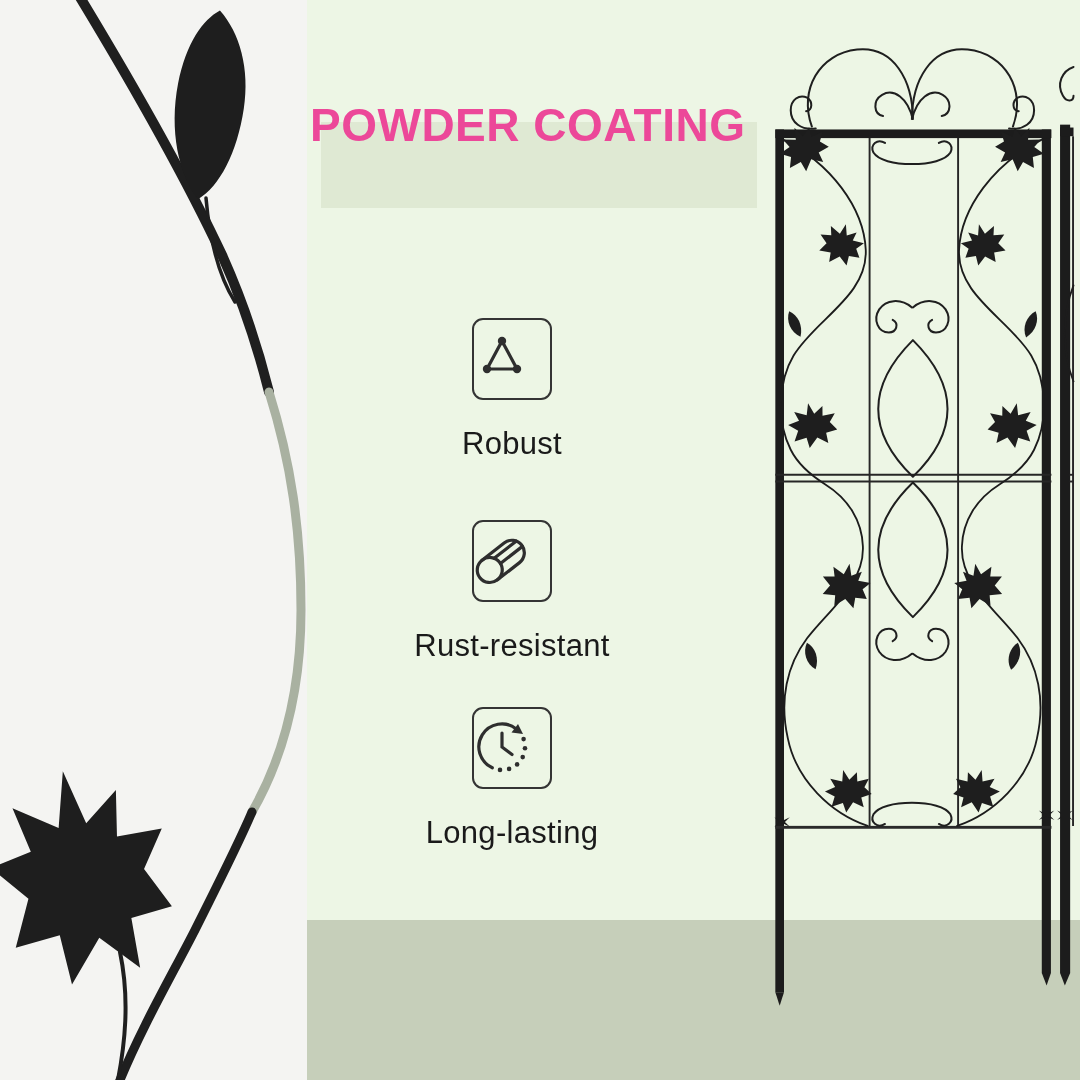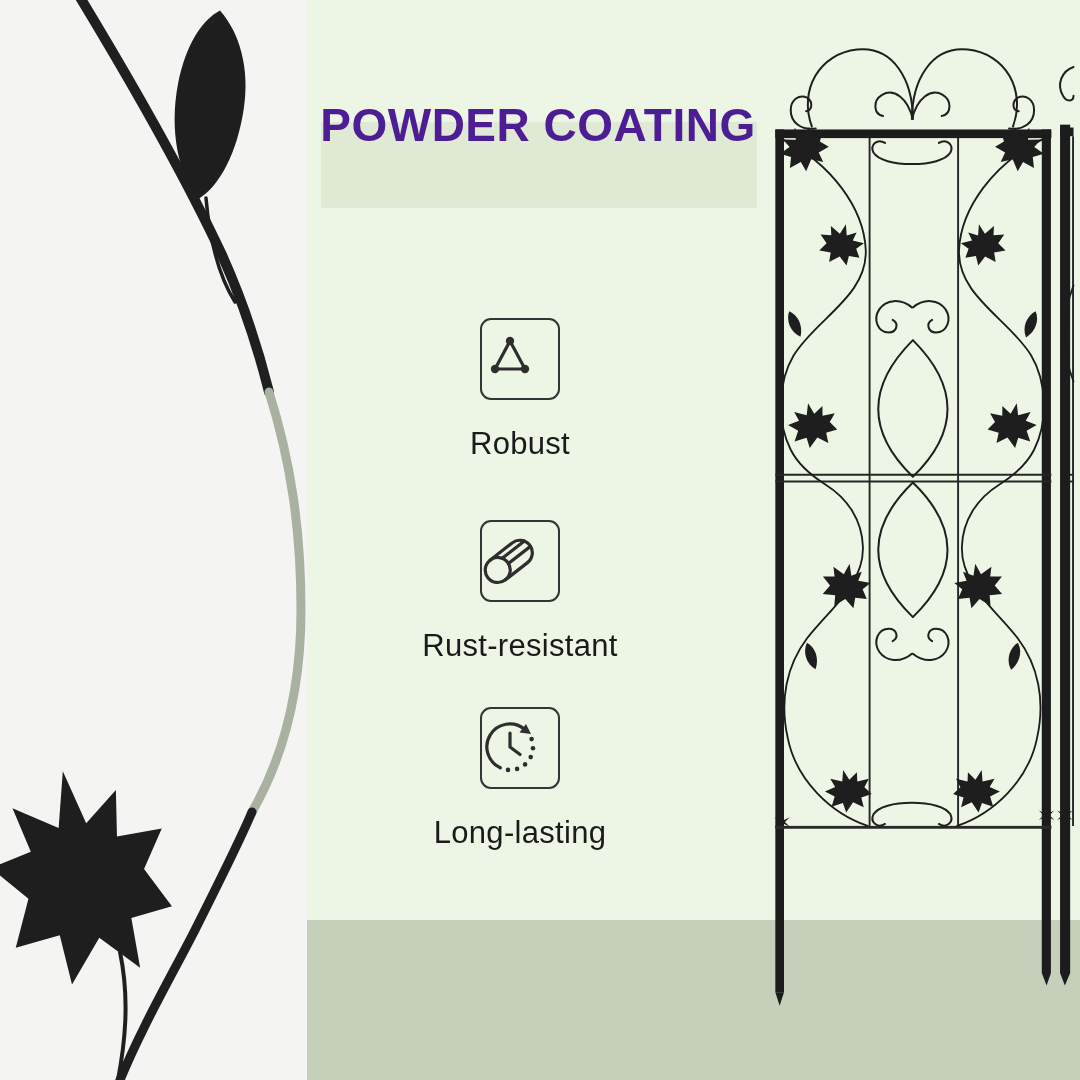--- a/index.html
+++ b/index.html
@@ -2,23 +2,23 @@
 <html><head>
 <meta charset="utf-8">
 <style>
   html,body{margin:0;padding:0;background:#ffffff;}
   .canvas{position:relative;width:1080px;height:1080px;overflow:hidden;
           font-family:"Liberation Sans", sans-serif;}
   .left-panel{position:absolute;left:0;top:0;width:307px;height:1080px;background:#f4f4f2;}
   .green-panel{position:absolute;left:307px;top:0;width:773px;height:1080px;background:#edf6e5;}
   .floor{position:absolute;left:307px;top:920px;width:773px;height:160px;background:#c6cfba;}
   .title-band{position:absolute;left:321px;top:122px;width:436px;height:86px;background:#dfe9d3;}
-  .title{position:absolute;left:310px;top:99px;width:456px;margin:0;text-align:center;
-         font-size:46px;line-height:52px;font-weight:bold;letter-spacing:.5px;color:#4c1d95;}
-  .feature{position:absolute;width:320px;left:360px;text-align:center;}
+  .title{position:absolute;left:310px;top:99px;width:456px;margin:0;
+         font-size:46px;line-height:52px;font-weight:bold;letter-spacing:.5px;color:#ec4899;}
+  .feature{position:absolute;width:320px;left:352px;text-align:center;}
   .f1{top:318px;} .f2{top:520px;} .f3{top:707px;}
   .icon-box{display:inline-block;width:76px;height:78px;border:2.5px solid #343434;border-radius:11px;
             text-align:center;}
   .icon-box svg{margin-top:10px;}
   .feature-label{margin-top:22px;font-size:31px;color:#1a1a1a;letter-spacing:.3px;}
   svg{display:block;}
   .left-art,.trellis{position:absolute;}
   .left-art{left:0;top:0;}
   .trellis{left:740px;top:40px;}
   .stroke{fill:none;stroke:#1f1f1f;stroke-width:2.1;stroke-linecap:round;}

